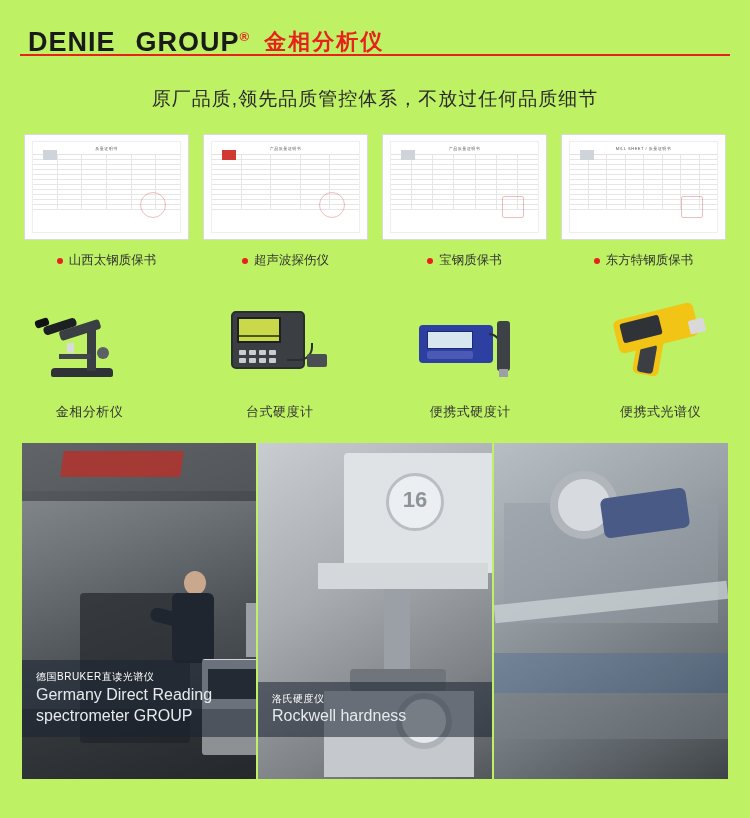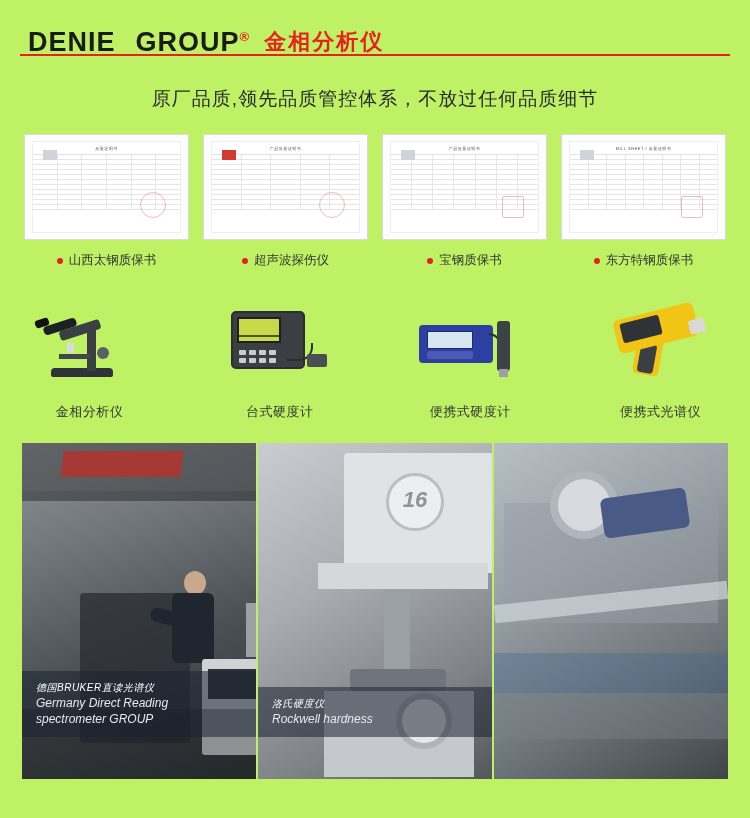--- a/index.html
+++ b/index.html
@@ -193,21 +193,20 @@
     margin-top: 22px;
     padding: 0 22px;
     display: flex;
     gap: 2px;
     height: 336px;
   }
   .photo {
     position: relative;
     overflow: hidden;
     flex: 1;
-    font-style: italic;
   }
   .photo.p1 { background: linear-gradient(160deg,#8e9396 0%,#6f7478 30%,#4b5054 60%,#2e3236 100%); }
   .photo.p2 { background: linear-gradient(150deg,#c9ccd0 0%,#a8acb0 40%,#7e8286 75%,#53575b 100%); }
   .photo.p3 { background: linear-gradient(150deg,#b7bec4 0%,#99a0a6 35%,#6d7479 70%,#3f4448 100%); }
 
   
   .ph-shape { position:absolute; }
   .ovh-beam { left:0; right:0; top:0; height:48px; background:rgba(60,62,66,.55); }
   .ovh-beam2 { left:0; right:0; top:48px; height:10px; background:rgba(30,32,35,.45); }
   .red-crane { left:40px; top:8px; width:120px; height:26px; background:#b3332d; opacity:.85; transform:skewX(-8deg); }
@@ -238,21 +237,21 @@
 
   .caption-band {
     position: absolute;
     left: 0; right: 0; bottom: 42px;
     padding: 10px 14px;
     background: rgba(25,35,50,.55);
     color: #fff;
     line-height: 1.35;
   }
   .cap-cn { font-size: 10px; letter-spacing:.5px; }
-  .cap-en { font-size: 12px; color:#e6eaee; }
+  .cap-en { font-size: 16px; color:#e6eaee; }
 
   .footer-space { height: 30px; }
 </style>
 </head>
 <body>
 
 <div class="page">
 
   <div class="header">
     <span class="brand-denie">DENIE</span>

